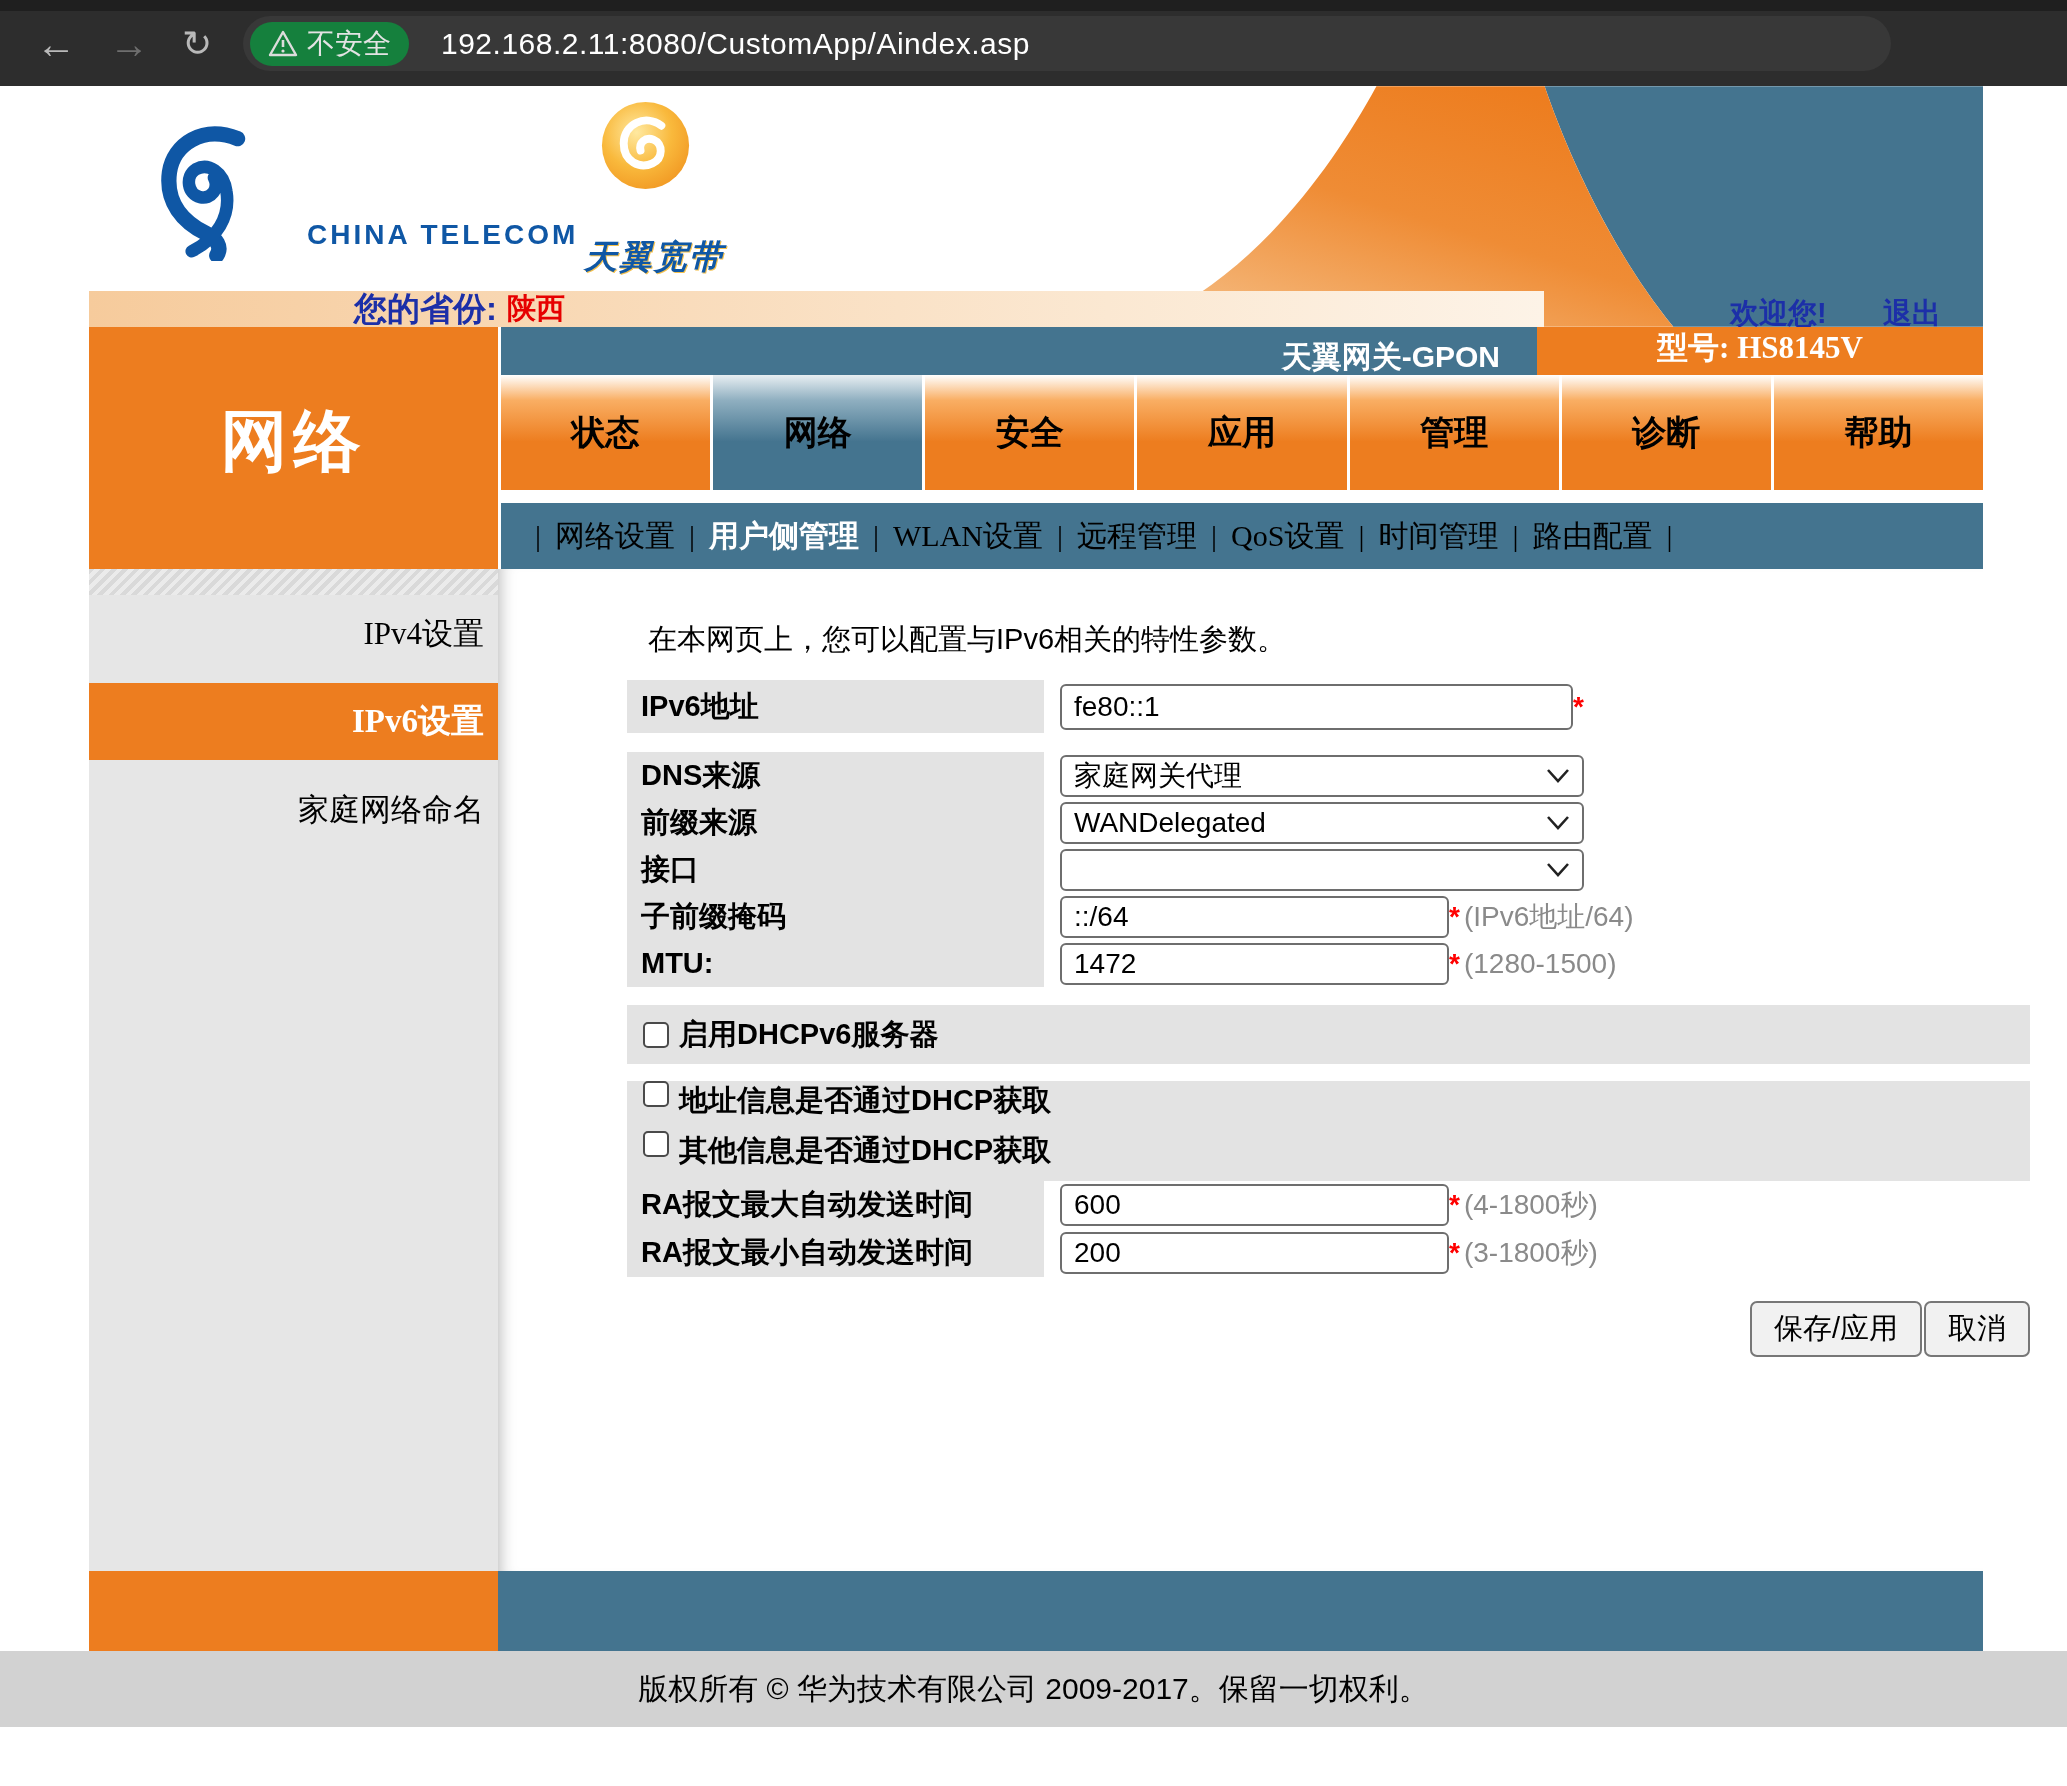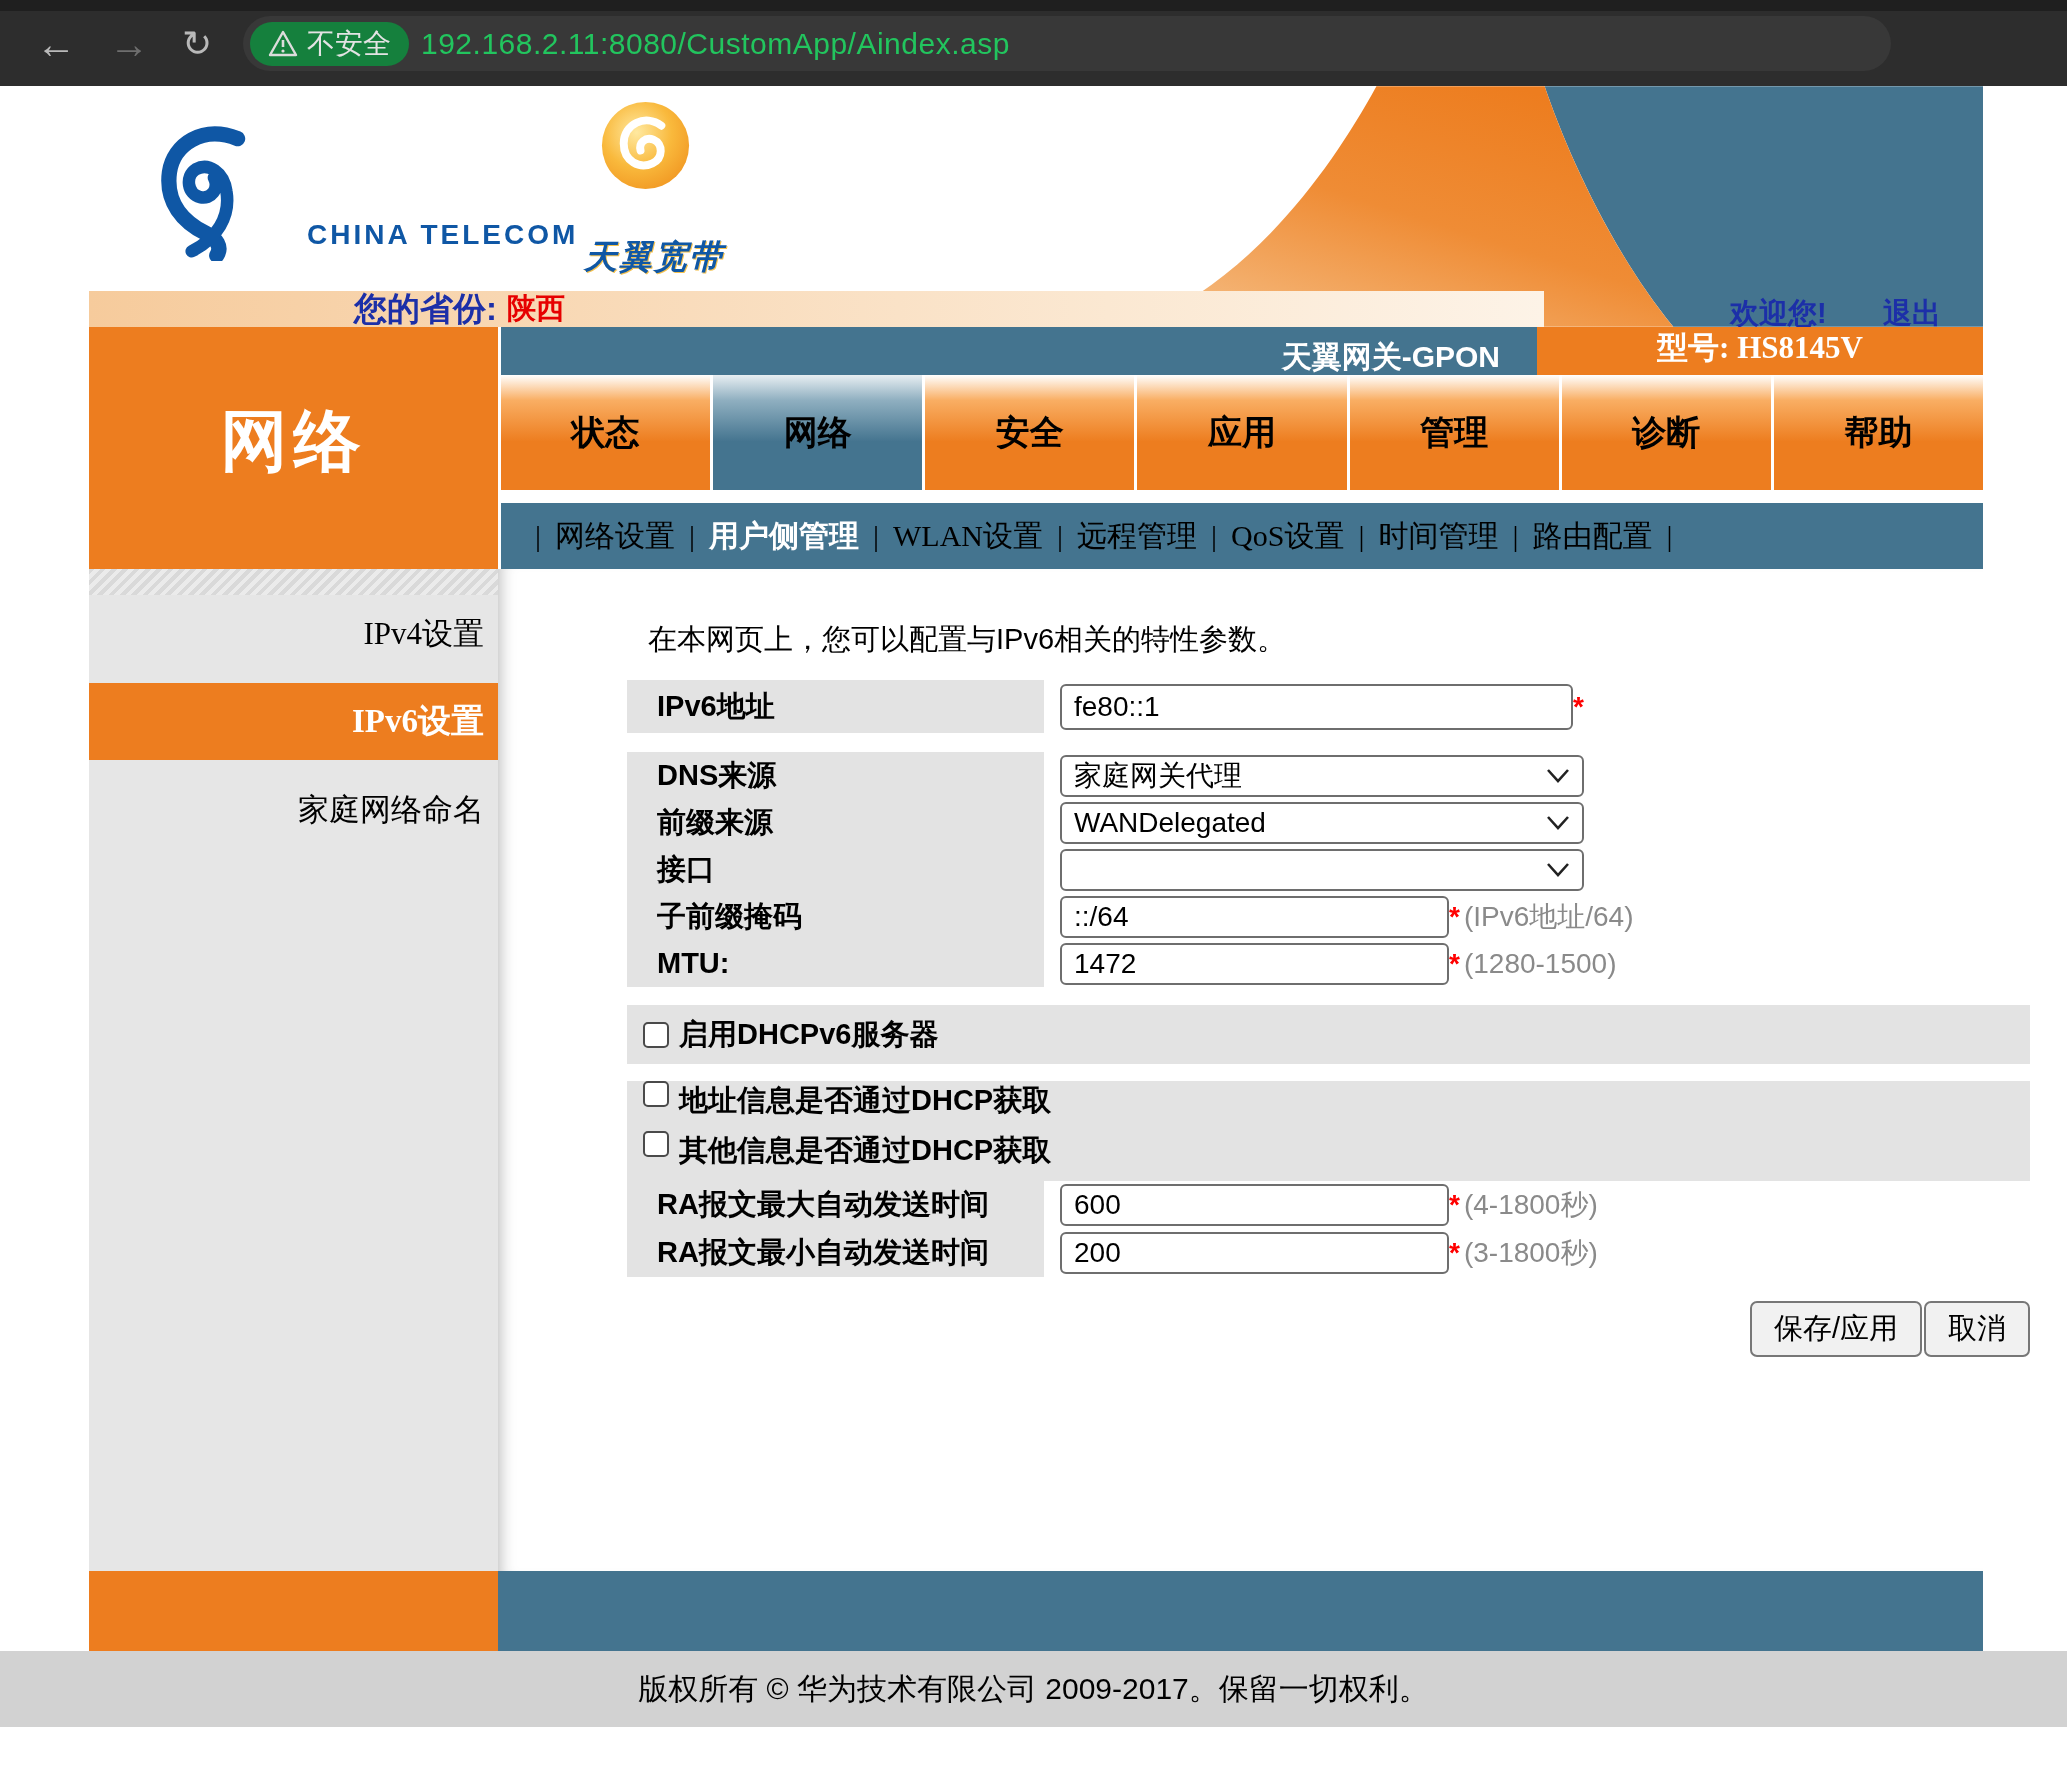--- a/index.html
+++ b/index.html
@@ -11,21 +11,21 @@
   .browser { position:absolute; left:0; top:0; width:2067px; height:86px; background:#2d2d2d; }
   .browser::before { content:""; position:absolute; left:0; top:0; width:100%; height:11px; background:#1f1f1f; }
   .nav-ico { position:absolute; top:22px; font-size:40px; line-height:44px; color:#b9b9b9; cursor:default; }
   .ico-back { left:36px; }
   .ico-fwd  { left:109px; color:#6e6e6e; }
   .ico-reload { left:182px; font-size:36px; }
   .addr { position:absolute; left:243px; top:16px; width:1648px; height:55px; border-radius:28px;
           background:#383838; display:flex; align-items:center; }
   .badge { height:44px; margin-left:7px; padding:0 18px; border-radius:22px; background:#15803d;
            display:flex; align-items:center; gap:9px; color:#e3e3e3; font-size:28px; }
-  .url { margin-left:12px; color:#22c55e; font-size:30px; letter-spacing:0.5px; }
+  .url { margin-left:32px; color:#ffffff; font-size:30px; letter-spacing:0.5px; }
 
   
   .banner { position:absolute; left:89px; top:86px; width:1894px; height:241px; background:#fff; }
   .swoosh { position:absolute; right:0; top:0; }
   .ct-emblem { position:absolute; left:61px; top:36px; }
   .ct-cn { position:absolute; left:210px; top:48px; font-size:57px; font-weight:bold; color:#0f57a5; letter-spacing:8px; font-family:"Liberation Serif",serif; }
   .ct-en { position:absolute; left:218px; top:133px; font-size:28px; font-weight:bold; color:#0f57a5; letter-spacing:3px; }
   .ty-swirl { position:absolute; left:507px; top:10px; }
   .ty-text { position:absolute; left:495px; top:149px; font-size:33px; font-weight:bold; font-style:italic;
              color:#0f57a5; letter-spacing:2px; text-shadow:1px 1px 0 #f4c14d; }
@@ -65,21 +65,21 @@
   .hatch { height:26px; background:repeating-linear-gradient(135deg,#d9d9d9 0 4px,#ebebeb 4px 8px); }
   .side-item { height:77px; margin-bottom:11px; display:flex; align-items:center; justify-content:flex-end;
                padding-right:14px; font-family:"Liberation Serif",serif; font-size:31px; color:#000; cursor:pointer; }
   .side-item.active { background:#ed7d1f; color:#fff; font-weight:bold; font-size:33px; }
   .panel { position:absolute; left:409px; top:0; width:1485px; height:1002px; background:#fff;
            box-shadow:inset 16px 0 16px -14px rgba(0,0,0,.28); }
   .desc { position:absolute; left:150px; top:51px; font-size:29px; color:#000; }
   .form { position:absolute; left:129px; top:111px; width:1403px; }
   .row { display:flex; align-items:center; height:53px; }
   .label-cell { width:417px; height:100%; background:#e3e3e3; display:flex; align-items:center;
-                padding-left:30px; font-size:29px; font-weight:bold; color:#000; }
+                padding-left:14px; font-size:29px; font-weight:bold; color:#000; }
   .ctrl { margin-left:16px; width:524px; display:flex; align-items:center; }
   input.txt { width:524px; height:46px; border:2px solid #6e6e6e; border-radius:6px; font-size:28px;
               padding:0 12px; color:#000; background:#fff; font-family:"Liberation Sans",sans-serif; }
   .hint { margin-left:4px; font-size:28px; color:#8a8a8a; white-space:nowrap; }
   .req { color:#ff0000; font-size:28px; font-weight:bold; }
   .tbl { margin-top:19px; background:linear-gradient(90deg,#e3e3e3 417px,transparent 417px); }
   .tbl .row { height:47px; }
   .tbl .label-cell { background:transparent; }
   .select { width:524px; height:42px; border:2px solid #6e6e6e; border-radius:6px; background:#fff;
             display:flex; align-items:center; justify-content:space-between; padding:0 12px;

